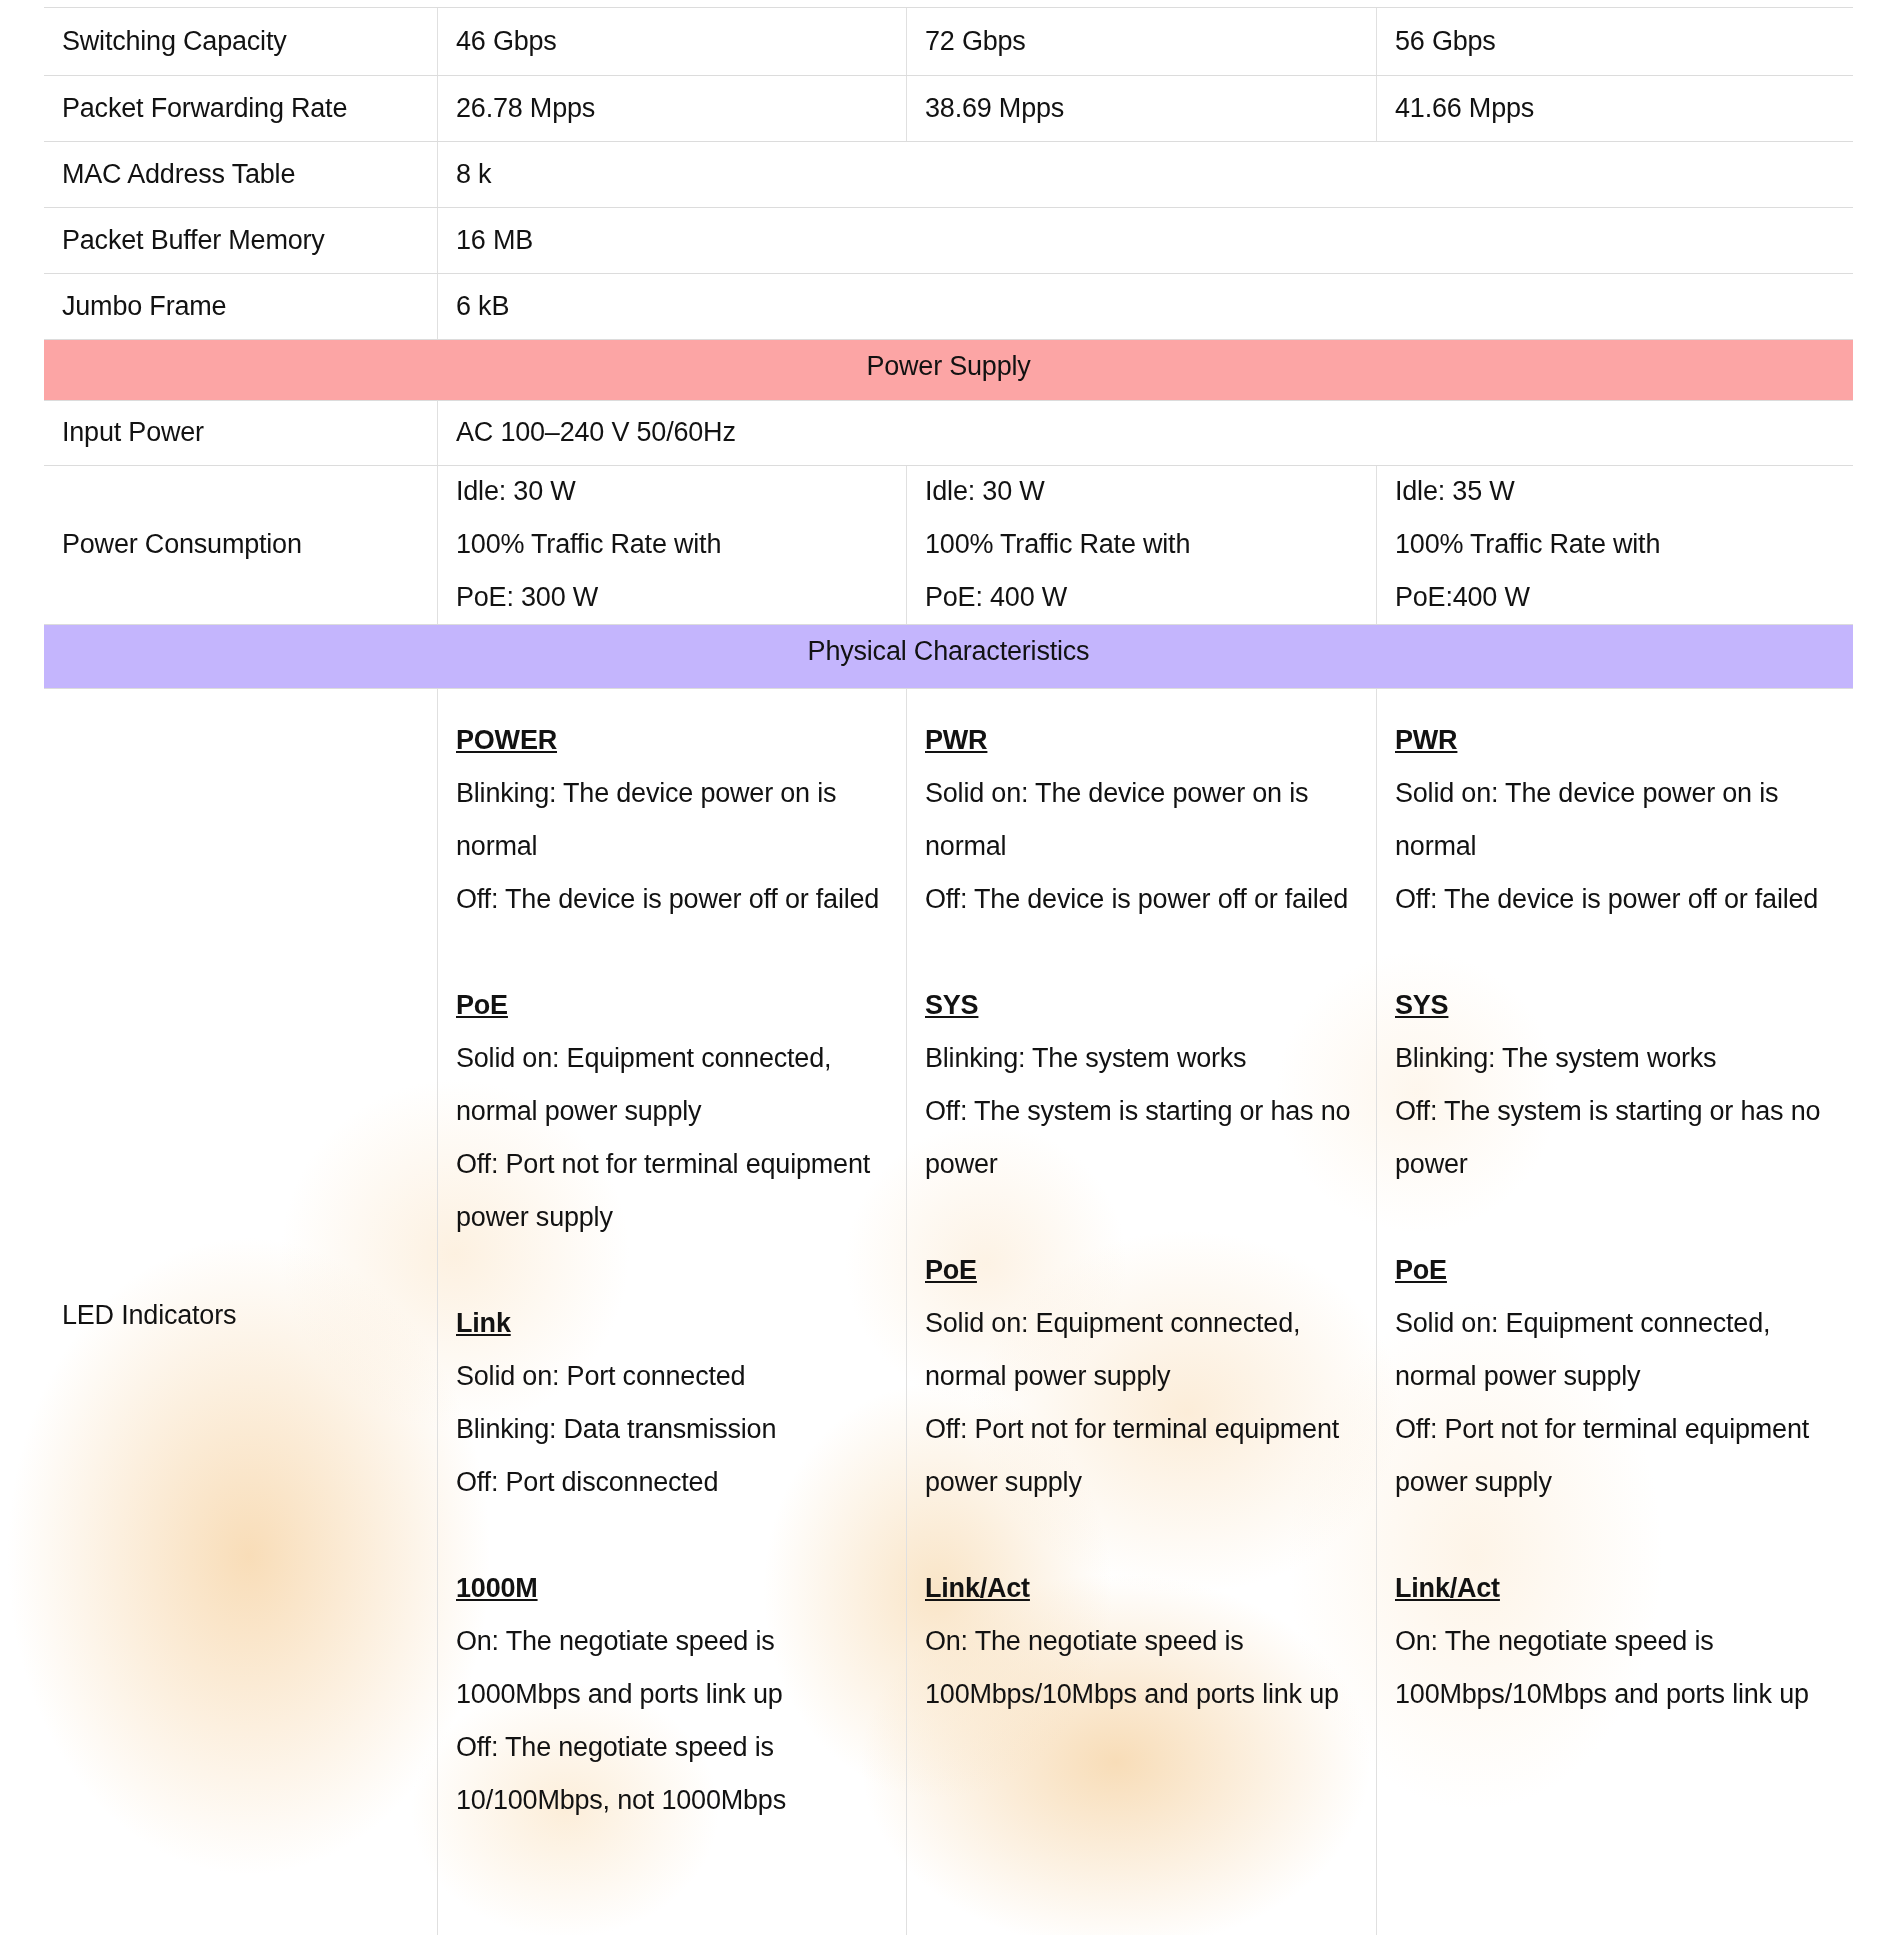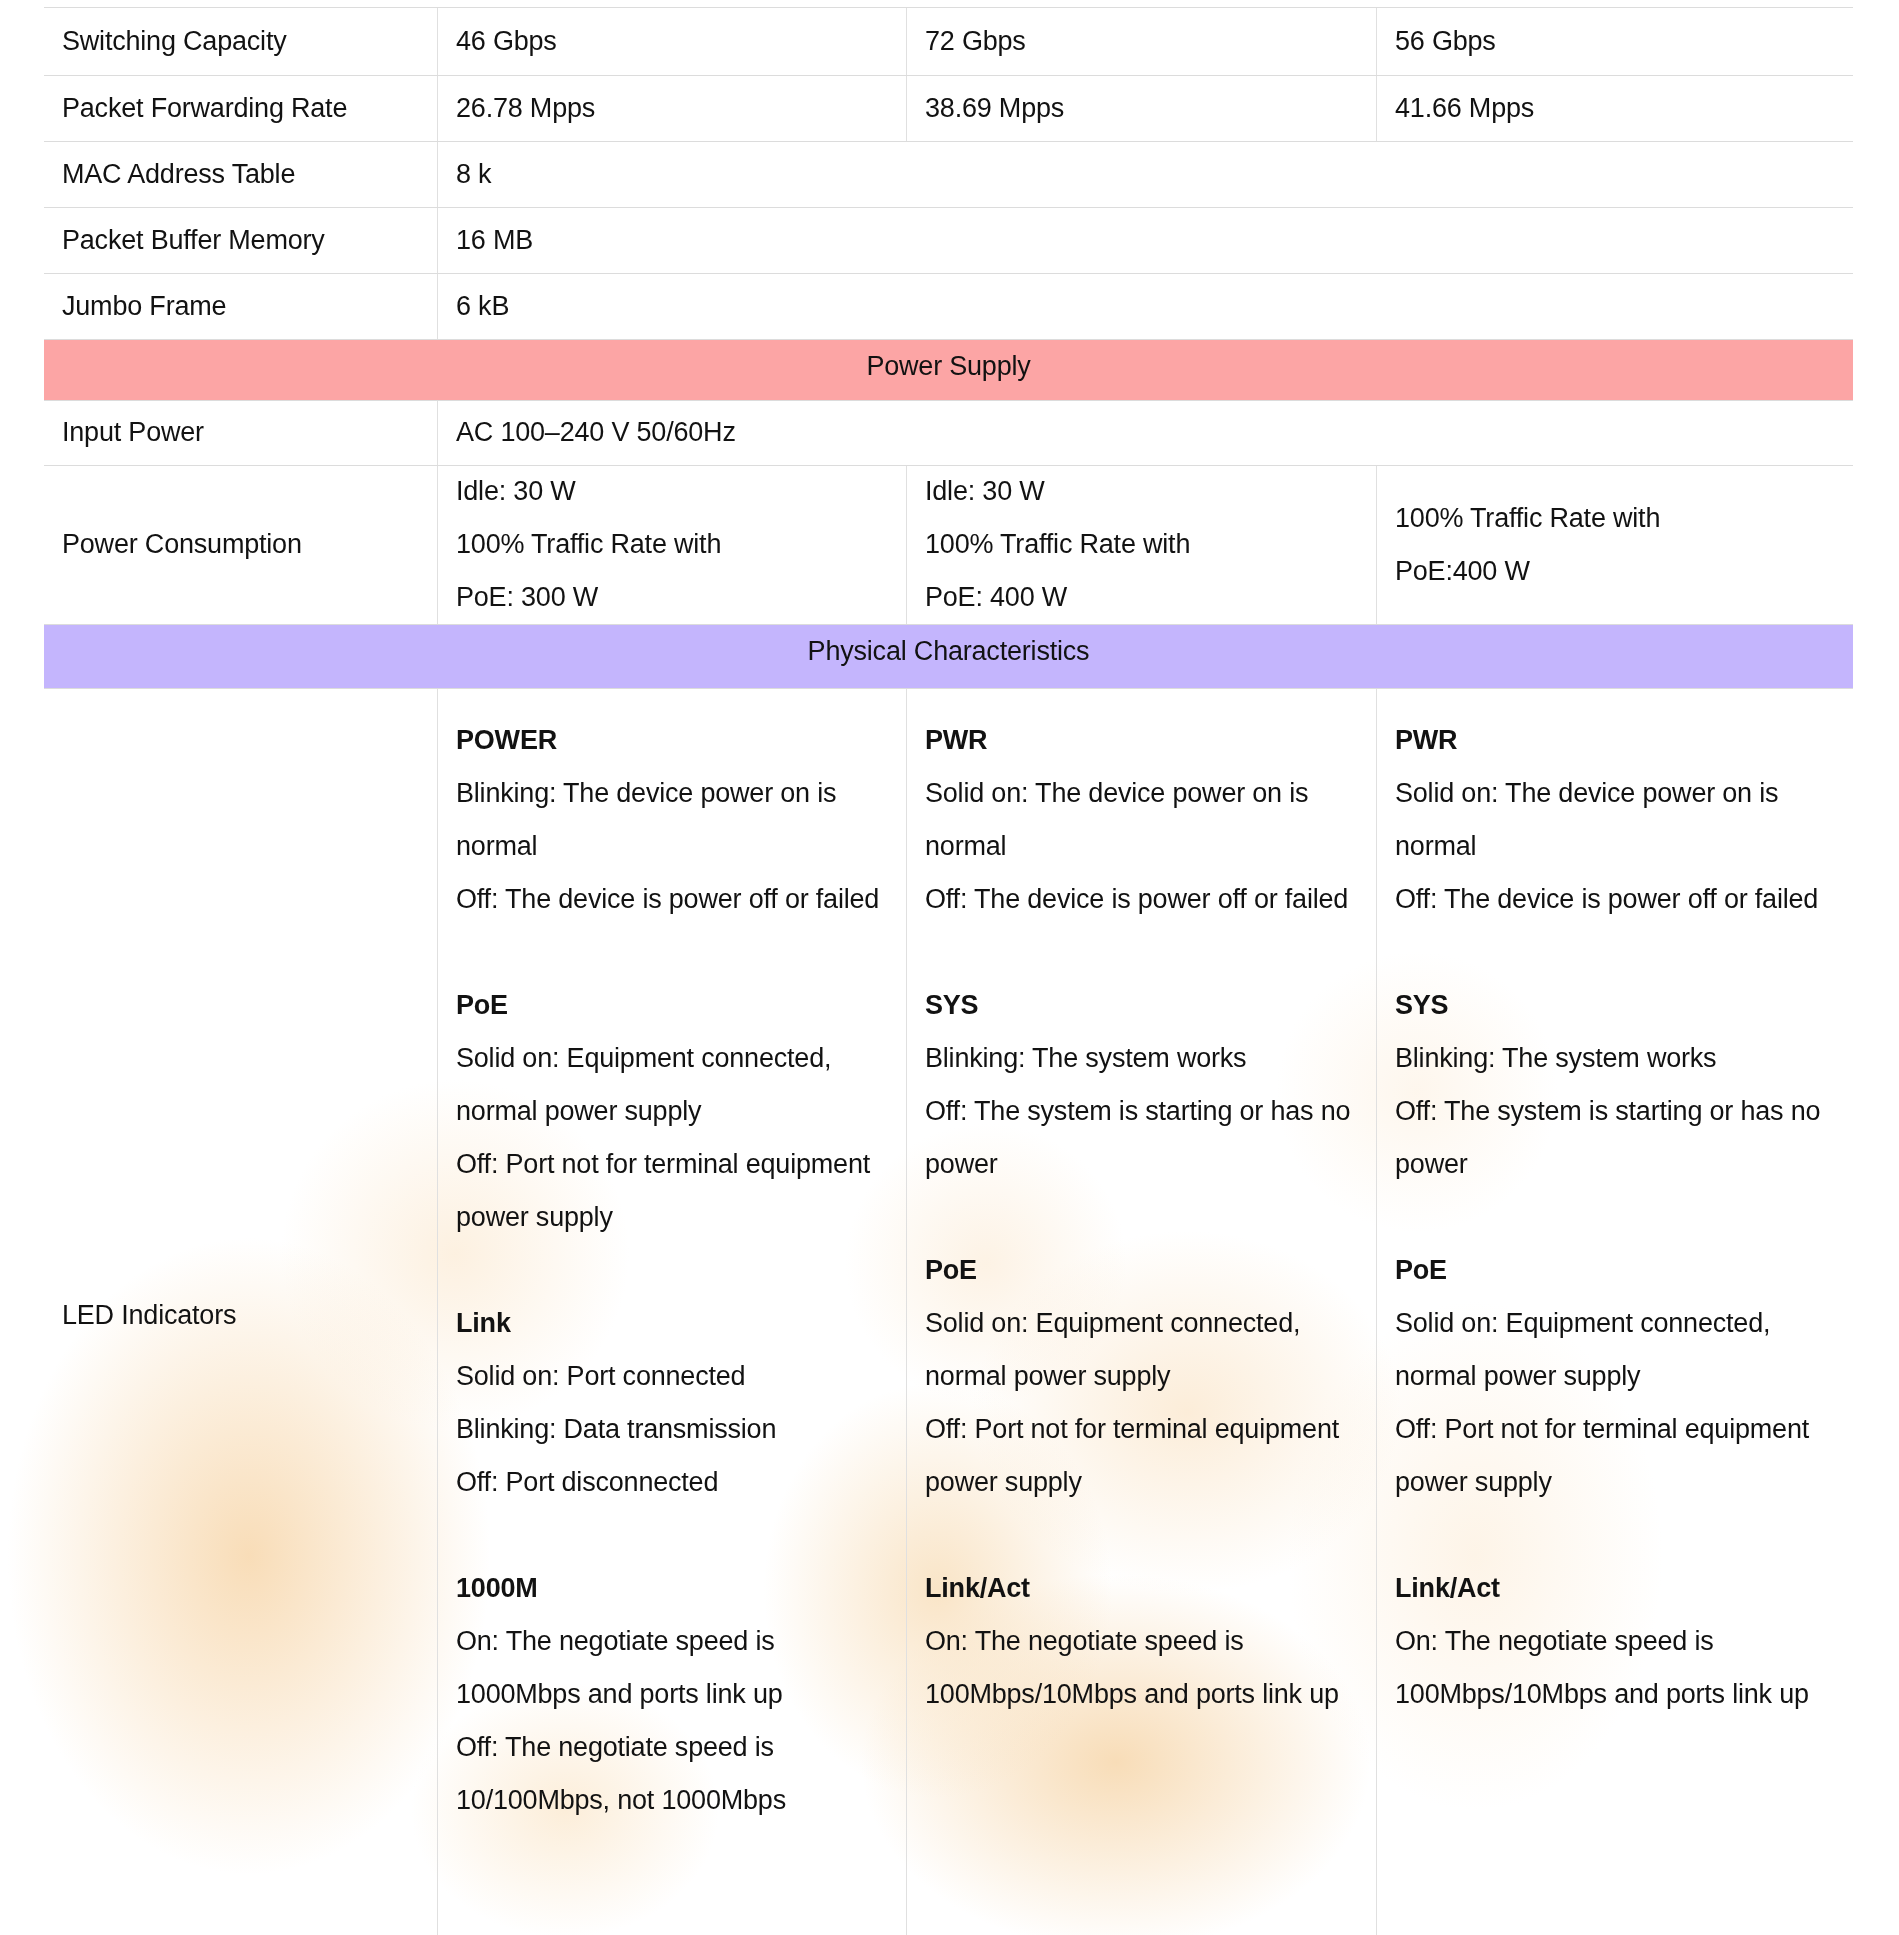--- a/index.html
+++ b/index.html
@@ -46,21 +46,21 @@
     padding:0 18px;
     display:flex; flex-direction:column; justify-content:center;
     overflow:hidden;
   }
   .row > .cell + .cell { border-left:1.4px solid #e0e0e0; }
   .cell-span { grid-column:2 / 5; }
   .section-cell { height:100%; display:flex; justify-content:center; padding:0 18px; }
   .led-cell { justify-content:flex-start; padding-top:25px; }
   .led-sec { margin-bottom:53px; }
   .led-sec:last-child { margin-bottom:0; }
-  .led-title { font-weight:bold; }
+  .led-title { font-weight:bold;text-decoration:underline; }
 </style>
 </head>
 <body>
 
 <div class="glow"></div>
 
 <div class="spec-table">
 
   <div class="row row-switching">
     <div class="cell">
@@ -142,20 +142,21 @@
       <div>Idle: 30 W</div>
       <div>100% Traffic Rate with</div>
       <div>PoE: 300 W</div>
     </div>
     <div class="cell">
       <div>Idle: 30 W</div>
       <div>100% Traffic Rate with</div>
       <div>PoE: 400 W</div>
     </div>
     <div class="cell">
+      <div>Idle: 35 W</div>
       <div>100% Traffic Rate with</div>
       <div>PoE:400 W</div>
     </div>
   </div>
 
   <div class="row row-section-tall">
     <div class="section-cell">
         <span>Physical Characteristics</span>
       </div>
   </div>

